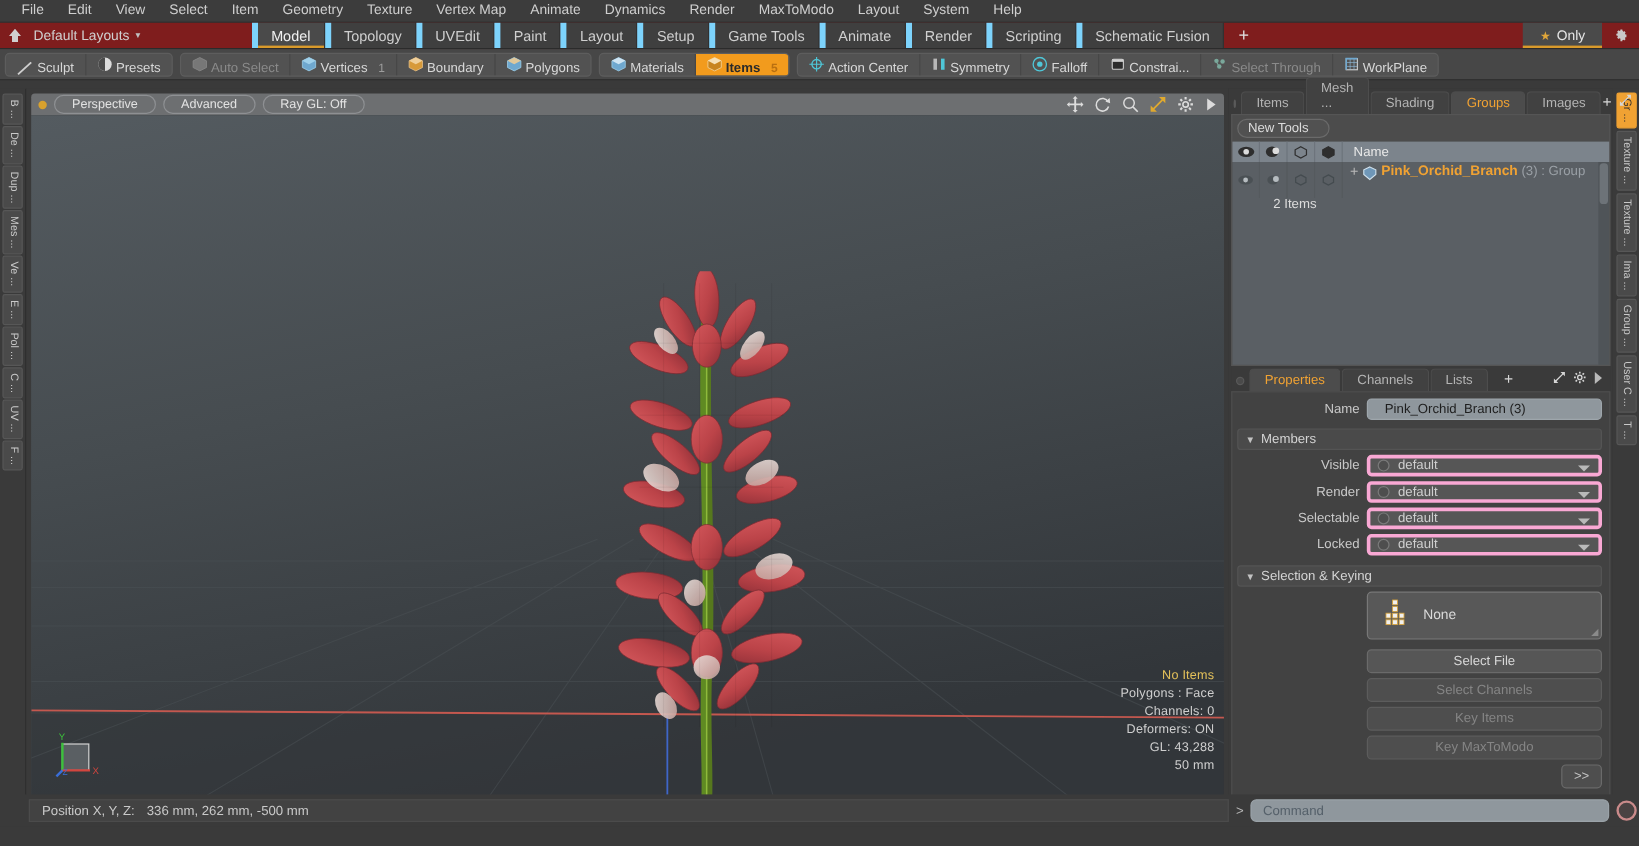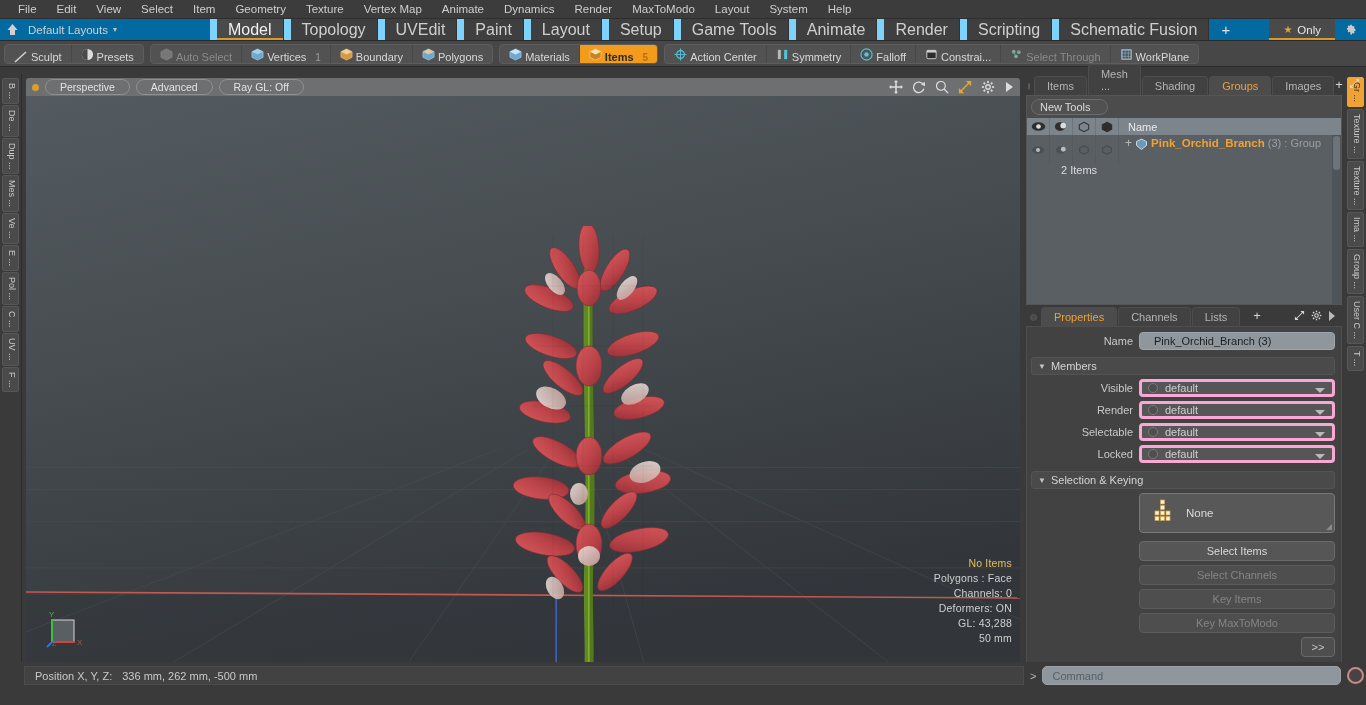--- a/index.html
+++ b/index.html
@@ -18,35 +18,35 @@
     display:flex; align-items:center;
     padding-left:8px; gap:0px;
     border-bottom:1px solid #2e2e2e;
   }
   .menubar .mi{
     padding:2px 10px; color:#cfcfcf; font-size:11.5px; white-space:nowrap;
   }
 
   
   .layoutrow{
-    height:22px; background:#0369a1;
+    height:22px; background:#7f1d1d;
     display:flex; align-items:stretch;
     border-bottom:1px solid #2b2b2b;
   }
   .home-ic{ width:24px; display:flex; align-items:center; justify-content:center;}
   .layouts-label{
     display:flex; align-items:center; padding:0 8px 0 4px;
     color:#d0d0d0; font-size:11.5px; white-space:nowrap;
   }
   .layouts-label .caret{ margin-left:5px; font-size:8px; color:#c0c0c0;}
   .tabspacer{ flex:0 0 85px; }
   .ltab{
     display:flex; align-items:center; justify-content:center;
-    padding:0 11px; color:#cfcfcf; font-size:16px;
-    border-left:7px solid #7dd3fc; border-right:1px solid #313131;
+    padding:0 11px; color:#cfcfcf; font-size:12px;
+    border-left:5px solid #7dd3fc; border-right:1px solid #313131;
     background:#3f3f3f; white-space:nowrap; position:relative;
   }
   .ltab.active{ background:#4a4a4a; color:#f0f0f0; }
   .ltab.active::after{
     content:""; position:absolute; left:0; right:0; bottom:0; height:2px;
     background:#d99a2b;
   }
   .plusbtn{ display:flex;align-items:center;padding:0 12px;color:#e0e0e0;font-size:15px;}
   .layoutrow .flexfill{ flex:1; }
   .only-btn{
@@ -824,21 +824,21 @@
                     <rect x="14" y="17.5" width="4" height="4"></rect>
                 </g>
               </svg>
             </span>
             <span>None</span>
             <span class="corner"></span>
           </span>
         </div>
 
         <div class="btnrow">
-          <span class="bigbtn">Select Items</span>
+          <span class="bigbtn">Select File</span>
         </div>
         <div class="btnrow">
           <span class="bigbtn dim">Select Channels</span>
         </div>
         <div class="btnrow">
           <span class="bigbtn dim">Key Items</span>
         </div>
         <div class="btnrow">
           <span class="bigbtn dim">Key MaxToModo</span>
         </div>

